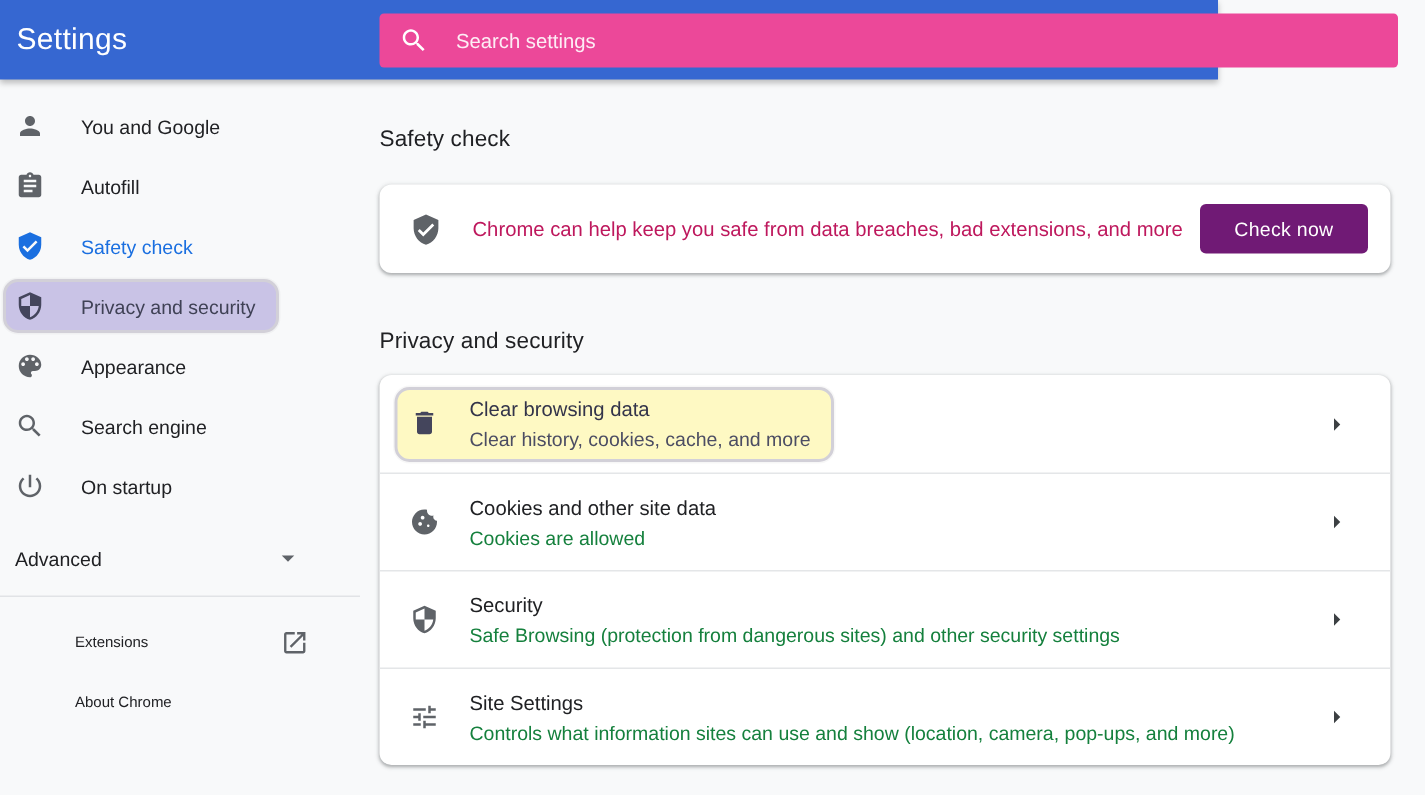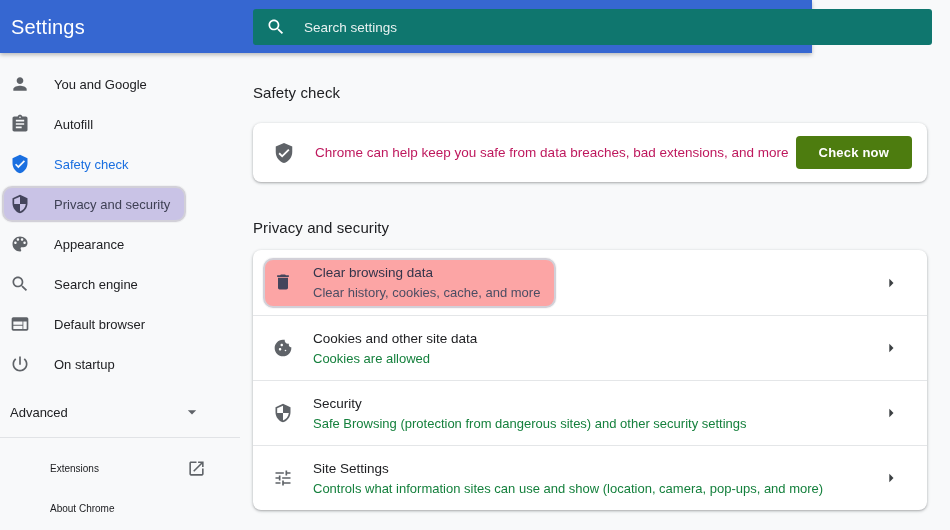--- a/index.html
+++ b/index.html
@@ -17,21 +17,21 @@
     box-shadow:0 2px 4px rgba(0,0,0,0.25);
     display:flex; align-items:center;
     z-index:10;
   }
   .header-title {
     position:absolute; left:11px; top:50%; transform:translateY(-50%);
     color:#fff; font-size:20px; font-weight:500; letter-spacing:0.2px;
   }
   .search-box {
     position:absolute; left:253px; top:9px; width:679px; height:36px;
-    background:#0f766e; border-radius:3px;
+    background:#ec4899; border-radius:3px;
     display:flex; align-items:center;
   }
   .search-box .icon { margin-left:13px; display:flex; }
   .search-placeholder {
     margin-left:18px; color:rgba(255,255,255,0.9); font-size:13.5px; font-weight:500;
   }
   
   .sidebar { position:absolute; top:53px; left:0; width:240px; height:387px; }
   .nav-list { padding-top:11px; }
   .nav-item {
@@ -73,39 +73,39 @@
     background:#fff; border-radius:8px;
     box-shadow:0 1px 2px rgba(60,64,67,0.3), 0 1px 3px 1px rgba(60,64,67,0.12);
   }
   .card-safety {
     margin-top:22px; height:59px;
     display:flex; align-items:center; padding:0 15px 0 20px;
   }
   .card-safety .icon { width:22px; height:22px; display:flex; flex:none; }
   .card-safety .msg { margin-left:20px; font-size:13.5px; color:#be185d; }
   .btn-primary {
-    margin-left:auto; background:#4d7c0f; color:#fff; border:none; border-radius:4px;
-    font-family:inherit; font-size:13px; font-weight:700; letter-spacing:0.2px;
+    margin-left:auto; background:#701a75; color:#fff; border:none; border-radius:4px;
+    font-family:inherit; font-size:13px; font-weight:400; letter-spacing:0.2px;
     padding:9px 23px; cursor:pointer;
   }
   .card-privacy { margin-top:14px; }
   .prow {
     height:65px; display:flex; align-items:center; cursor:pointer;
     padding:0 18px 0 20px; position:relative;
   }
   .prow + .prow { border-top:1px solid #e4e6e8; }
   .prow .icon { width:20px; height:20px; display:flex; flex:none; }
   .prow .texts { margin-left:20px; }
   .prow .title { font-size:13.5px; color:#202124; }
   .prow .subtitle { font-size:13px; color:#15803d; margin-top:5px; }
   .prow .chev { margin-left:auto; display:flex; margin-right:8px; }
   .prow-first { padding-left:10px; }
   .row-pill {
     display:inline-flex; align-items:center;
-    background:#fca5a5; border:2px solid #d2d0d8; border-radius:10px;
+    background:#fef9c3; border:2px solid #d2d0d8; border-radius:10px;
     padding:5px 14px 6px 8px;
     box-shadow:0 0 0 1px rgba(0,0,0,0.03);
   }
   .row-pill .texts { margin-left:20px; }
   .row-pill .title { color:#33344a; }
   .row-pill .subtitle { color:#4c4d63; }
   svg { display:block; }
 </style>
 </head>
 <body>
@@ -174,28 +174,20 @@
 
     <div class="nav-item">
       <span class="icon">
         <svg width="20" height="20" viewBox="0 0 24 24" fill="#5f6368">
             <path d="M15.5 14h-.79l-.28-.27C15.41 12.59 16 11.11 16 9.5 16 5.91 13.09 3 9.5 3S3 5.91 3 9.5 5.91 16 9.5 16c1.61 0 3.09-.59 4.23-1.57l.27.28v.79l5 4.99L20.49 19l-4.99-5zm-6 0C7.01 14 5 11.99 5 9.5S7.01 5 9.5 5 14 7.01 14 9.5 11.99 14 9.5 14z"></path>
           </svg>
       </span>
       <span class="label">Search engine</span>
     </div>
 
-    <div class="nav-item">
-      <span class="icon">
-        <svg width="20" height="20" viewBox="0 0 24 24" fill="#5f6368">
-            <path d="M20 4H4c-1.1 0-2 .9-2 2v12c0 1.1.9 2 2 2h16c1.1 0 2-.9 2-2V6c0-1.1-.9-2-2-2zm-5 14H4v-4h11v4zm0-5H4V9h11v4zm5 5h-4V9h4v9z"></path>
-          </svg>
-      </span>
-      <span class="label">Default browser</span>
-    </div>
 
     <div class="nav-item">
       <span class="icon">
         <svg width="20" height="20" viewBox="0 0 24 24" fill="#5f6368">
             <path d="M13 3h-2v10h2V3zm4.83 2.17l-1.42 1.42C17.99 7.86 19 9.81 19 12c0 3.87-3.13 7-7 7s-7-3.13-7-7c0-2.19 1.01-4.14 2.58-5.42L6.17 5.17C4.23 6.82 3 9.26 3 12c0 4.97 4.03 9 9 9s9-4.03 9-9c0-2.74-1.23-5.18-3.17-6.83z"></path>
           </svg>
       </span>
       <span class="label">On startup</span>
     </div>
 

